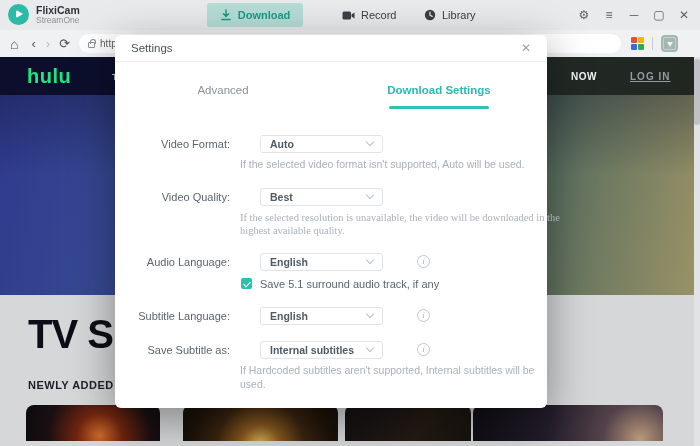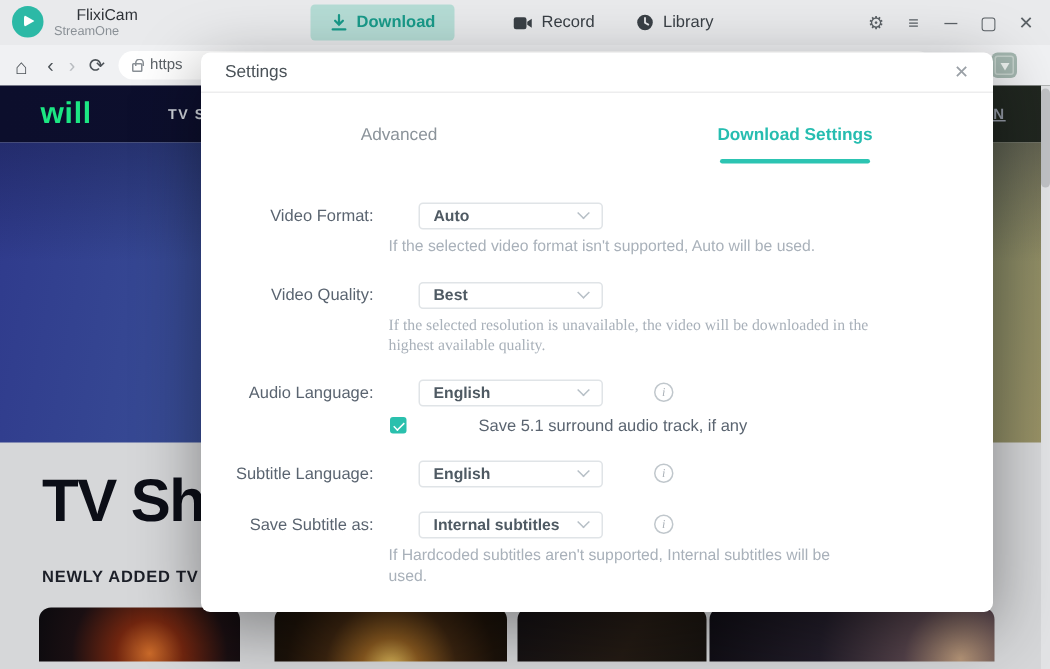--- a/index.html
+++ b/index.html
@@ -7,21 +7,21 @@
   body { font-family:"Liberation Sans", sans-serif; }
   .window { position:relative; width:700px; height:446px; background:#e9eaec; overflow:hidden; }
 
   
   .titlebar { position:absolute; top:0; left:0; width:700px; height:30px; background:#e9eaec; }
   .brand { position:absolute; left:8px; top:4px; display:flex; align-items:center; }
   .logo { width:21px; height:21px; border-radius:50%; background:#2cb9a6; position:relative; }
   .logo::after { content:""; position:absolute; left:8px; top:6px; width:0; height:0;
     border-left:7px solid #fff; border-top:4.5px solid transparent; border-bottom:4.5px solid transparent; border-radius:2px; }
   .brand-txt { margin-left:7px; line-height:1.05; }
-  .brand-name { font-size:10.5px; font-weight:normal; color:#2f3338;margin-left:15px; }
+  .brand-name { font-size:10.5px; font-weight:bold; color:#2f3338; }
   .brand-sub { font-size:8.5px; color:#8a9096; }
 
   .navtab { position:absolute; top:3px; height:24px; display:flex; align-items:center; gap:6px;
     font-size:11px; color:#3a4046; cursor:default; }
   .navtab.active { left:207px; width:96px; justify-content:center; background:#b5dcd5; border-radius:3px;
     color:#199a89; font-weight:bold; }
   .navtab.record { left:342px; }
   .navtab.library { left:424px; }
   .tab-ic { display:inline-flex; }
 
@@ -71,21 +71,21 @@
   .hulu-section { position:absolute; left:28px; top:322px; font-size:11px; font-weight:800; color:#1c1f28; letter-spacing:0.5px; }
   .thumb { position:absolute; top:348px; height:36px; border-radius:8px 8px 0 0; }
   .thumb.t1 { left:26px;  width:134px; background:radial-gradient(circle at 55% 85%, #c96a2a 0%, #70250f 28%, #1a0f12 65%, #0b0a0e 100%); }
   .thumb.t2 { left:183px; width:155px; background:radial-gradient(circle at 50% 110%, #d8b65a 0%, #8a5a20 22%, #3a2410 50%, #1c1209 80%, #15100a 100%); }
   .thumb.t3 { left:345px; width:126px; background:linear-gradient(120deg,#131013,#241b14 60%,#17130f); }
   .thumb.t4 { left:473px; width:190px; background:radial-gradient(circle at 88% 95%, #b9987a 0%, #54424a 22%, #221d29 55%, #100e15 100%); }
   .pagescroll { position:absolute; right:0; top:0; width:6px; height:389px; background:#e2e3e5; }
   .pagescroll-thumb { position:absolute; right:0; top:2px; width:6px; height:66px; background:#bfc1c4; border-radius:3px; }
 
   
-  .dialog { position:absolute; left:134px; top:35px; width:528px; height:373px; background:#fff;
+  .dialog { position:absolute; left:115px; top:35px; width:432px; height:373px; background:#fff;
     border-radius:6px; box-shadow:0 12px 45px rgba(0,0,0,0.40); }
   .dlg-header { height:27px; border-bottom:1px solid #ededee; display:flex; align-items:center;
     justify-content:space-between; padding:0 16px; }
   .dlg-title { font-size:11.5px; color:#4a5258; }
   .dlg-close { font-size:12px; color:#9aa0a6; cursor:default; }
   .dlg-tabs { margin-top:16px; height:31px; display:flex; position:relative; }
   .dtab { flex:1; text-align:center; font-size:11.5px; color:#8b939a; padding-top:6px; position:relative; }
   .dtab.active { color:#26bdb0; font-weight:bold; }
   .dtab.active::after { content:""; position:absolute; bottom:0; left:50%; transform:translateX(-50%);
     width:100px; height:3px; background:#2cc4b2; border-radius:2px; }
@@ -104,21 +104,21 @@
   .hint { margin-left:125px; width:320px; font-size:10.5px; line-height:1.3; color:#a9b1ba; }
   .cbrow { margin-left:126px; display:flex; align-items:center; }
   .cb { width:11px; height:11px; background:#2ac0ad; border-radius:2px; position:relative; flex:none; }
   .cb::after { content:""; position:absolute; left:3.5px; top:1.5px; width:3px; height:6px;
     border:solid #fff; border-width:0 1.5px 1.5px 0; transform:rotate(45deg); }
   .cblabel { margin-left:8px; font-size:11px; color:#5a6470; }
 
   .mt-r0 { margin-top:26px; } .mt-h0 { margin-top:5px; }
   .mt-r1 { margin-top:16px; } .mt-h1 { margin-top:5px;font-family:Liberation Serif, serif; }
   .mt-r2 { margin-top:15px; }
-  .mt-c1 { margin-top:7px; }  .mt-c2 { margin-top:7px;gap:40px; }
+  .mt-c1 { margin-top:7px; }  .mt-c2 { margin-top:7px; }
   .mt-r3 { margin-top:17px; } .mt-r4 { margin-top:16px; } .mt-h4 { margin-top:5px; }
 </style>
 </head>
 <body>
 
 <div class="window">
 
   <div class="titlebar">
     <div class="brand">
       <div class="logo"></div>
@@ -183,21 +183,21 @@
         <i class="d4"></i>
     </div>
     <div class="vdivider"></div>
     <div class="grabber">
       <span class="grabber-arrow"></span>
     </div>
   </div>
 
   <div class="hulupage">
     <div class="huluheader">
-      <span class="hululogo">will</span>
+      <span class="hululogo">hulu</span>
       <span class="hulunav">TV SHOWS</span>
       <span class="hulucta">NOW</span>
       <span class="hululogin">LOG IN</span>
     </div>
     <div class="hero"></div>
     <div class="hulu-heading">TV Shows</div>
     <div class="hulu-section">NEWLY ADDED TV</div>
     <div class="thumb t1"></div>
     <div class="thumb t2"></div>
     <div class="thumb t3"></div>

